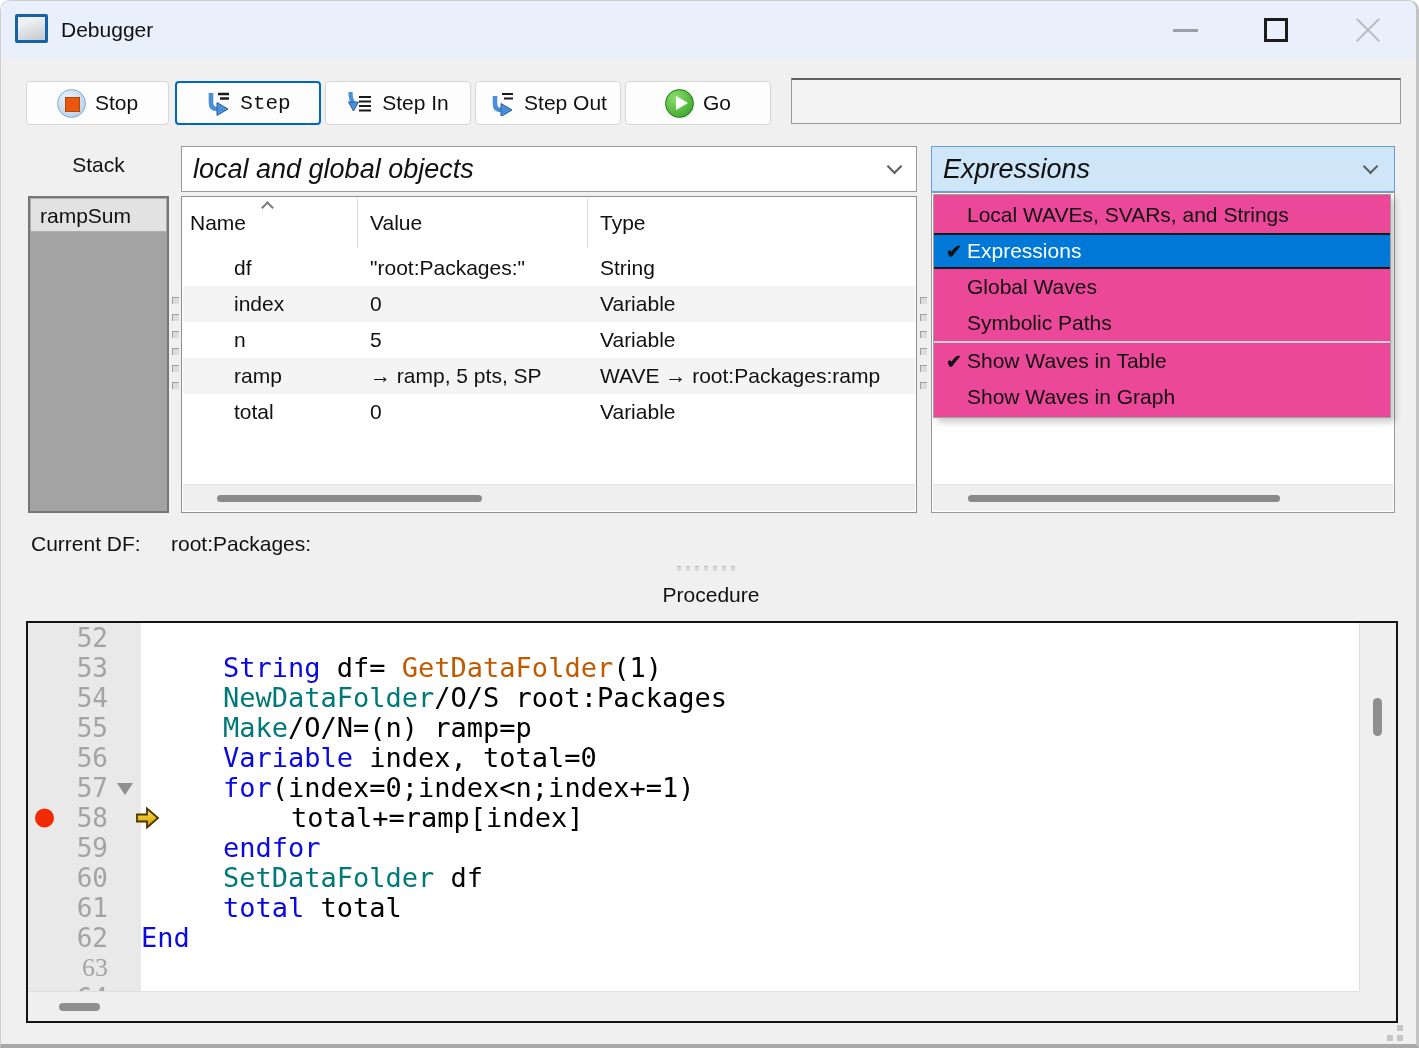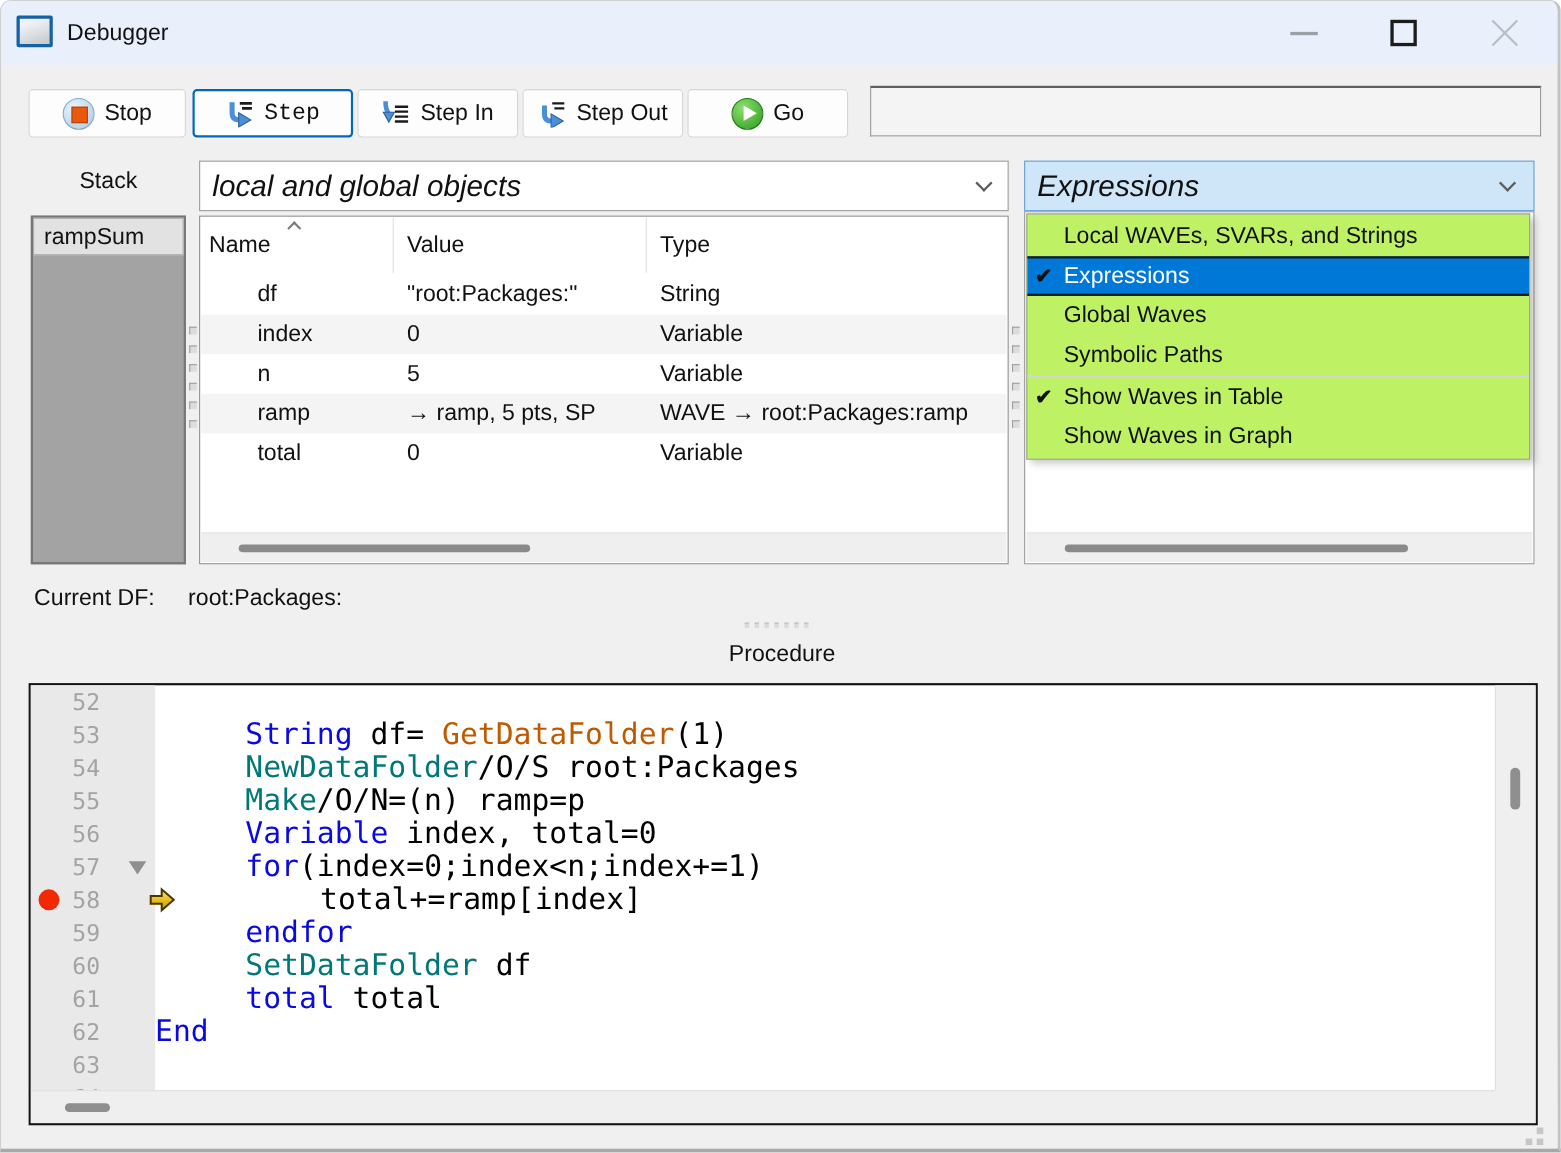--- a/index.html
+++ b/index.html
@@ -63,36 +63,36 @@
   .scroll-thumb-h{position:absolute;top:10px;height:7px;border-radius:4px;background:#8a8a8a;}
   #table-hthumb{left:34px;width:265px;}
   #expr-hthumb{left:35px;width:312px;}
   
   .vgrip{position:absolute;width:9px;display:flex;flex-direction:column;gap:10px;align-items:center;}
   #grip-left{left:170px;top:296px;}
   #grip-right{left:918px;top:296px;}
   .vgrip i{width:7px;height:7px;background:#dcdcdc;border-top:1px solid #9f9f9f;border-left:1px solid #9f9f9f;box-sizing:border-box;}
   
   .expr-panel{position:absolute;left:930px;top:191px;width:464px;height:321px;box-sizing:border-box;background:#fff;border:1px solid #9a9a9a;}
-  .menu{position:absolute;left:932px;top:193px;width:458px;box-sizing:border-box;background:#bef264;border:1px solid #a0a0a0;
-    box-shadow:4px 4px 7px rgba(0,0,0,0.22);padding:2px 0;z-index:6;font-size:21px;}
+  .menu{position:absolute;left:932px;top:193px;width:458px;box-sizing:border-box;background:#ec4899;border:1px solid #a0a0a0;
+    box-shadow:4px 4px 7px rgba(0,0,0,0.22);padding:2px 0;z-index:6;font-size:21px;text-align:center;}
   .menu-item{position:relative;height:36px;display:flex;align-items:center;box-sizing:border-box;}
   .menu-item.sel{background:#0078d7;color:#fff;border-top:2px solid #1a1a1a;border-bottom:2px solid #1a1a1a;}
   .check{width:26px;padding-left:7px;font-weight:bold;font-size:19px;color:#111;flex:0 0 auto;}
   .menu-sep{height:2px;background:#d4d4d4;}
   
   .curdf-label{position:absolute;left:30px;top:531px;font-size:21px;}
   .curdf-value{position:absolute;left:170px;top:531px;font-size:21px;}
   .proc-grip{position:absolute;left:676px;top:565px;display:flex;gap:5px;}
   .proc-grip i{width:4px;height:5px;background:#dadada;border-top:1px solid #bdbdbd;box-sizing:border-box;}
   .proc-label{position:absolute;left:600px;top:582px;width:220px;text-align:center;font-size:21px;}
   
   .code-panel{position:absolute;left:25px;top:620px;width:1372px;height:402px;box-sizing:border-box;background:#fff;border:2px solid #141414;}
   .gutter{position:absolute;left:0;top:0;width:113px;height:368px;background:#e9e9e9;overflow:hidden;}
-  .lnum{position:absolute;right:50px;height:30px;line-height:30px;font-family:"DejaVu Sans Mono",monospace;font-size:21px;color:#a3a3a3;}
+  .lnum{position:absolute;right:33px;height:30px;line-height:30px;font-family:"DejaVu Sans Mono",monospace;font-size:26px;color:#a3a3a3;}
   .code-lines{position:absolute;left:113px;top:0;right:37px;height:368px;overflow:hidden;}
   .cline{position:absolute;left:0;right:0;height:30px;line-height:30px;font-family:"DejaVu Sans Mono",monospace;font-size:27px;white-space:pre;}
   .ind0{} .ind1{padding-left:82px;} .ind2{padding-left:150px;}
   .seg-k{color:#0a0ae0;} .seg-o{color:#007878;margin-top:16px;} .seg-f{color:#bf5a00;} .seg-p{color:#000;}
   .breakpoint{position:absolute;left:7px;width:19px;height:19px;border-radius:50%;background:#f12a04;transform:translateY(-50%);z-index:3;}
   .collapse-tri{position:absolute;left:89px;width:0;height:0;border-left:8px solid transparent;border-right:8px solid transparent;border-top:12px solid #8f8f8f;transform:translateY(-42%);z-index:3;}
   .cur-arrow{position:absolute;left:106px;transform:translateY(-50%);z-index:4;width:26px;height:26px;}
   .vscroll{position:absolute;right:0;top:0;width:37px;height:368px;background:#efefef;border-left:1px solid #e0e0e0;box-sizing:border-box;}
   .vthumb{position:absolute;left:13px;top:75px;width:9px;height:38px;border-radius:5px;background:#8f8f8f;}
   .hscroll{position:absolute;left:0;bottom:0;width:1331px;height:30px;background:#efefef;border-top:1px solid #e0e0e0;box-sizing:border-box;}
@@ -285,21 +285,21 @@
         <div class="lnum" style="top: 30px;">53</div>
         <div class="lnum" style="top: 60px;">54</div>
         <div class="lnum" style="top: 90px;">55</div>
         <div class="lnum" style="top: 120px;">56</div>
         <div class="lnum" style="top: 150px;">57</div>
         <div class="lnum" style="top: 180px;">58</div>
         <div class="lnum" style="top: 210px;">59</div>
         <div class="lnum" style="top: 240px;">60</div>
         <div class="lnum" style="top: 270px;">61</div>
         <div class="lnum" style="top: 300px;">62</div>
-        <div class="lnum" style="top: 330px;">63</div>
+        <div class="lnum" style="top: 330px; font-family: Liberation Serif, serif;">63</div>
         <div class="lnum" style="top: 360px;">64</div>
       </div>
     <div class="code-lines">
         <div class="cline ind0" style="top: 0px;"></div>
         <div class="cline ind1" style="top: 30px;"><span class="seg-k">String</span><span class="seg-p"> df= </span><span class="seg-f">GetDataFolder</span><span class="seg-p">(1)</span></div>
         <div class="cline ind1" style="top: 60px;"><span class="seg-o">NewDataFolder</span><span class="seg-p">/O/S root:Packages</span></div>
         <div class="cline ind1" style="top: 90px;"><span class="seg-o">Make</span><span class="seg-p">/O/N=(n) ramp=p</span></div>
         <div class="cline ind1" style="top: 120px;"><span class="seg-k">Variable</span><span class="seg-p"> index, total=0</span></div>
         <div class="cline ind1" style="top: 150px;"><span class="seg-k">for</span><span class="seg-p">(index=0;index&lt;n;index+=1)</span></div>
         <div class="cline ind2" style="top: 180px;"><span class="seg-p">total+=ramp[index]</span></div>

